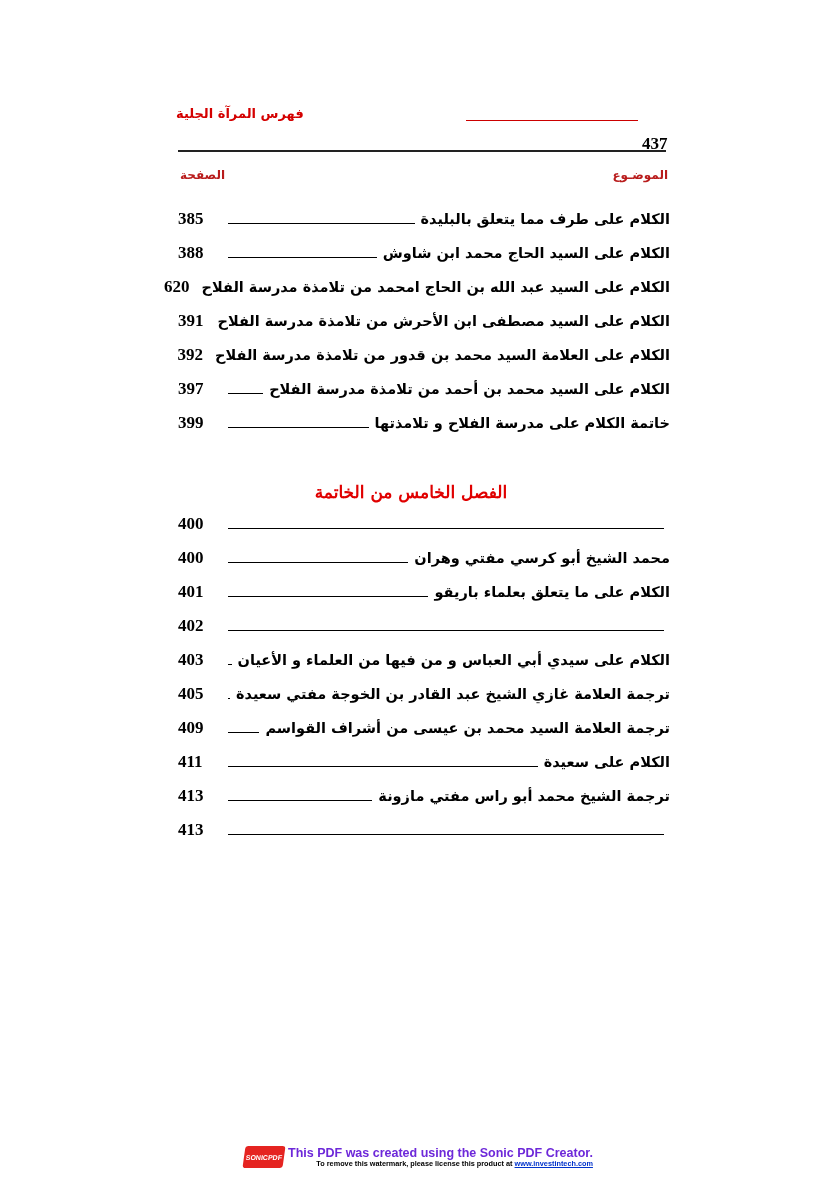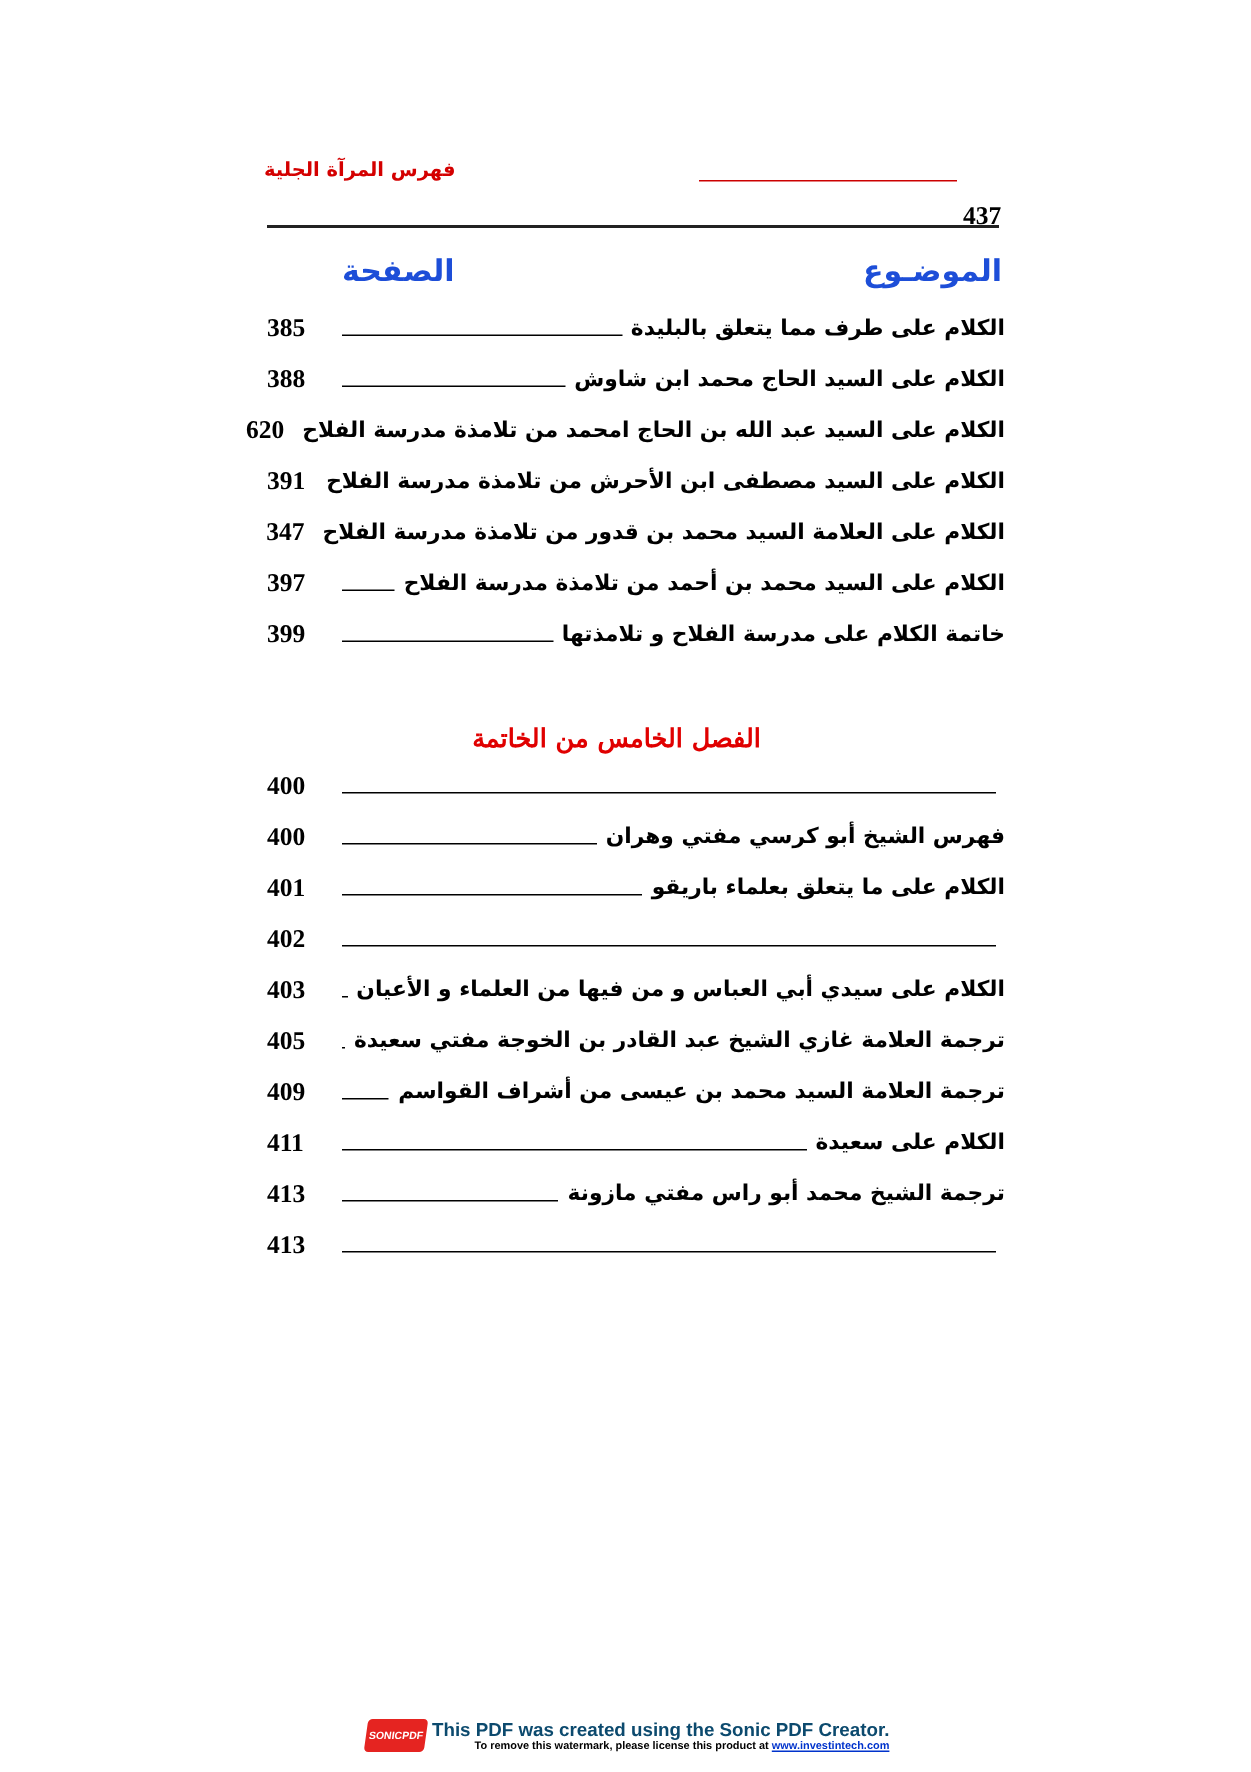--- a/index.html
+++ b/index.html
@@ -9,21 +9,21 @@
 
     .running-head { position:absolute; left:176px; top:104px; width:492px; height:24px; direction:ltr; }
     .running-head .pnum { position:absolute; left:466px; top:2px; font-family:"Liberation Serif", serif;
                           font-weight:bold; font-size:17px;margin-top:28px; }
     .running-head .rule { position:absolute; left:290px; right:30px; top:16px; border-top:1px solid #c00; }
     .running-head .title { position:absolute; left:0; top:2px; color:#d40000; font-weight:bold; font-size:13px;
                            direction:rtl; font-family:"DejaVu Sans", sans-serif; }
 
     .top-rule { position:absolute; left:178px; width:488px; top:150px; border-top:2px solid #222; }
 
-    .col-head { position:absolute; top:168px; color:#1d4ed8; font-weight:bold; font-size:20px;margin-left:48px; }
+    .col-head { position:absolute; top:168px; color:#b91c1c; font-weight:bold; font-size:12px; }
     .col-head.topic { right:166px; }
     .col-head.page-h { left:180px; }
 
     .toc { position:absolute; left:178px; width:492px; }
     .row { position:relative; height:34px; display:flex; flex-direction:row-reverse; align-items:center; }
     .row .text { direction:rtl; font-weight:bold; font-size:14.5px; white-space:nowrap; }
     .row .leader { flex:1; height:0; border-top:1.5px solid #000; margin:8px 6px 0 6px; }
     .row .num { font-family:"Liberation Serif", serif; font-weight:bold; font-size:17px; width:44px; text-align:left; direction:ltr; }
 
     .toc1 { top:202px; }
@@ -32,21 +32,21 @@
     .section-title { position:absolute; top:482px; left:0; width:830px; text-align:center;
                      color:#e00000; font-weight:bold; font-size:17px; direction:rtl;
                      font-family:"DejaVu Serif", serif; }
     .section-title span { position:relative; left:-4px; }
 
     .watermark { position:absolute; left:244px; top:1143px; height:28px; display:flex; align-items:center; }
     .wm-logo { width:40px; height:22px; background:#e52421; border-radius:3px; color:#fff; font-size:7px;
                font-weight:bold; display:flex; align-items:center; justify-content:center; margin-right:4px;
                font-family:"Liberation Sans", sans-serif; transform:skewX(-8deg); }
     .wm-text { font-family:"Liberation Sans", sans-serif; line-height:1; }
-    .wm-line1 { font-weight:bold; font-size:12.5px; color:#0c4a6e; }
+    .wm-line1 { font-weight:bold; font-size:12.5px; color:#6d28d9; }
     .wm-line2 { font-weight:bold; font-size:7.3px; color:#000; margin-top:1px;text-align:right; }
     .wm-link { color:#0033cc; text-decoration:underline; }
   </style>
 </head>
 <body>
 
 <div class="page">
 
   <div class="running-head">
     <span class="pnum">437</span>
@@ -76,21 +76,21 @@
         <span class="num">620</span>
       </div>
     <div class="row">
         <span class="text">الكلام على السيد مصطفى ابن الأحرش من تلامذة مدرسة الفلاح</span>
         <span class="leader"></span>
         <span class="num">391</span>
       </div>
     <div class="row">
         <span class="text">الكلام على العلامة السيد محمد بن قدور من تلامذة مدرسة الفلاح</span>
         <span class="leader"></span>
-        <span class="num">347</span>
+        <span class="num">392</span>
       </div>
     <div class="row">
         <span class="text">الكلام على السيد محمد بن أحمد من تلامذة مدرسة الفلاح</span>
         <span class="leader"></span>
         <span class="num">397</span>
       </div>
     <div class="row">
         <span class="text">خاتمة الكلام على  مدرسة الفلاح و تلامذتها</span>
         <span class="leader"></span>
         <span class="num">399</span>
@@ -98,21 +98,21 @@
   </div>
 
   <div class="section-title"><span>الفصل الخامس من الخاتمة</span></div>
 
   <div class="toc toc2">
     <div class="row">
         <span class="leader"></span>
         <span class="num">400</span>
       </div>
     <div class="row">
-        <span class="text">فهرس الشيخ أبو كرسي مفتي وهران</span>
+        <span class="text">محمد الشيخ أبو كرسي مفتي وهران</span>
         <span class="leader"></span>
         <span class="num">400</span>
       </div>
     <div class="row">
         <span class="text">الكلام على ما يتعلق بعلماء باريقو</span>
         <span class="leader"></span>
         <span class="num">401</span>
       </div>
     <div class="row">
         <span class="leader"></span>

